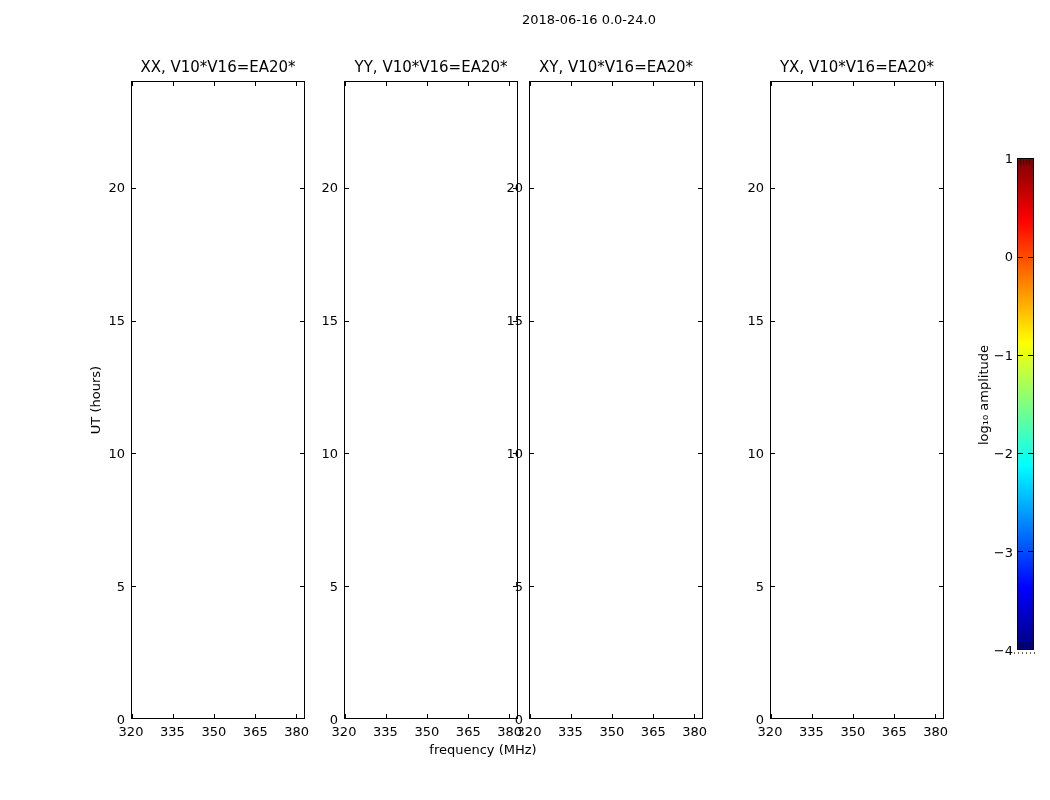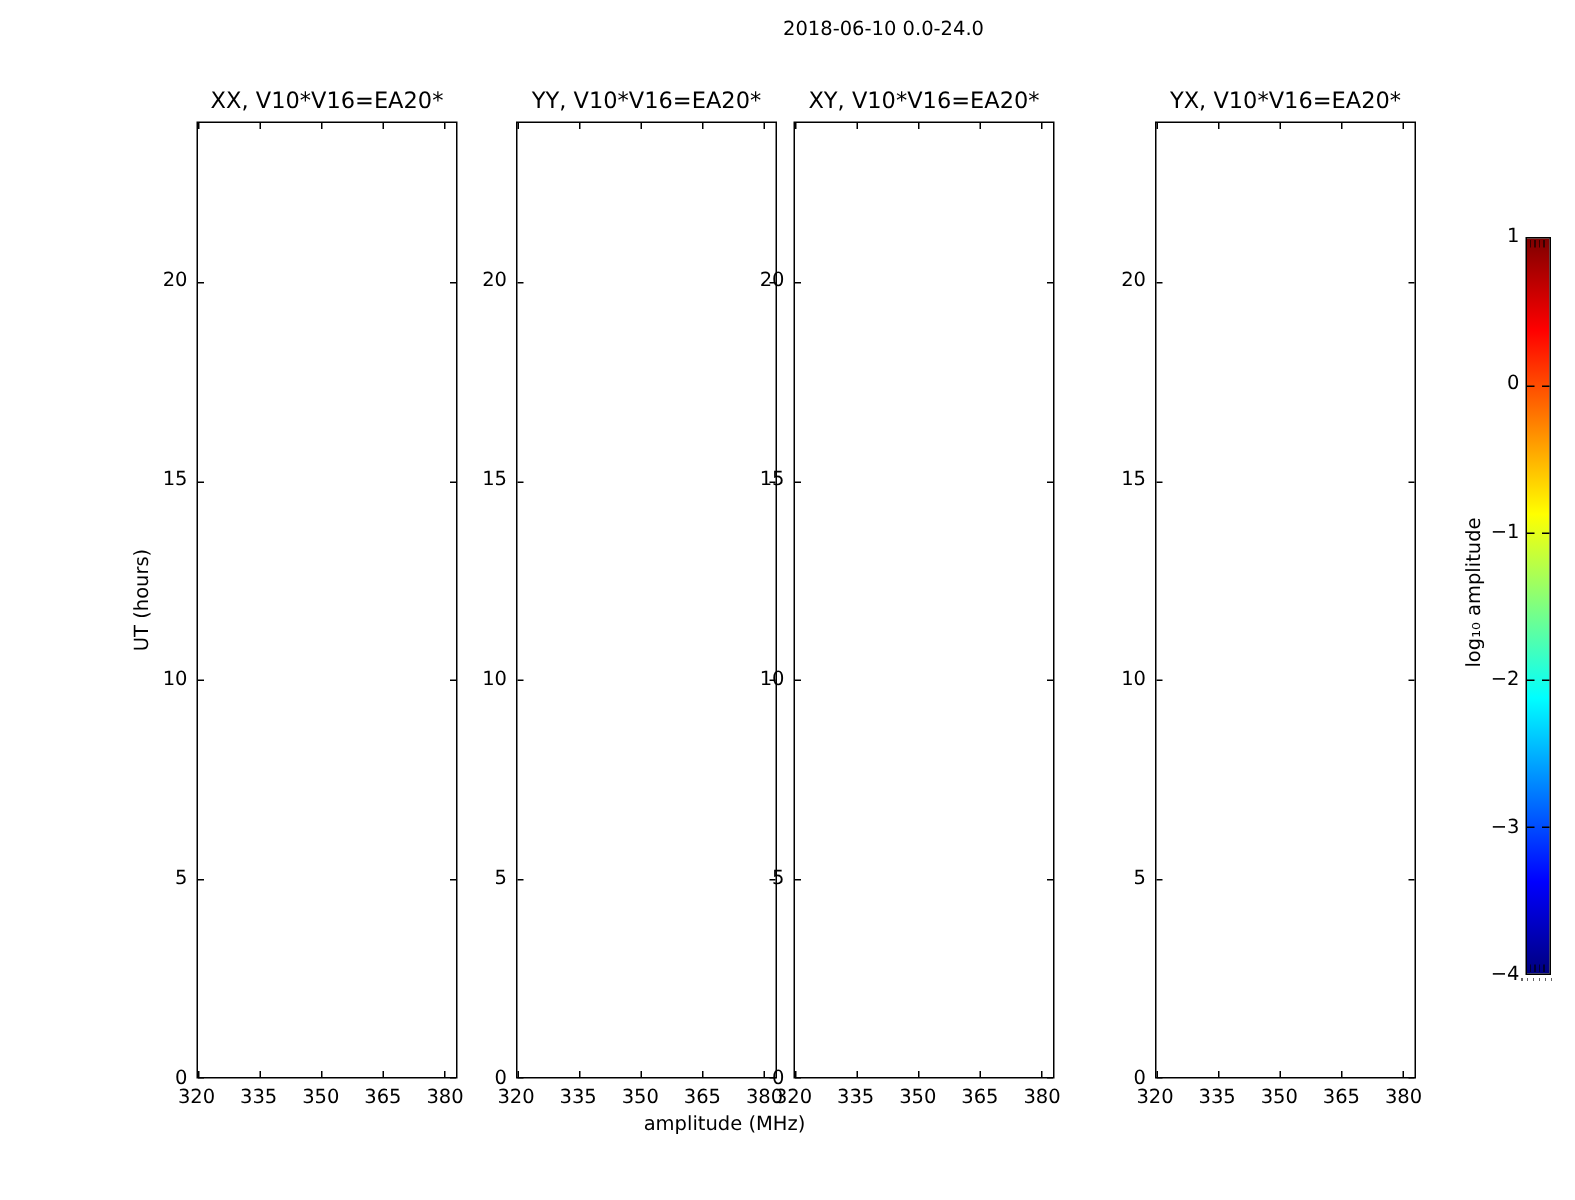--- a/index.html
+++ b/index.html
@@ -44,23 +44,23 @@
   .cbar-ticklabels{position:absolute;right:100%;margin-right:4px;top:0;height:100%;width:30px;}
   .cblab{position:absolute;right:0;transform:translateY(-50%);font-size:13px;white-space:nowrap;}
   .cbar-label{position:absolute;left:-34px;top:237px;
     transform:translate(-50%,-50%) rotate(-90deg);font-size:13px;white-space:nowrap;}
 </style>
 </head>
 <body>
 
 <div id="canvas">
 
-  <div class="suptitle">2018-06-10 0.0-24.0</div>
+  <div class="suptitle">2018-06-16 0.0-24.0</div>
   <div class="ylabel">UT (hours)</div>
-  <div class="xlabel">amplitude (MHz)</div>
+  <div class="xlabel">frequency (MHz)</div>
 
   <div class="subplot" style="left:131px">
     <div class="subplot-title">XX, V10*V16=EA20*</div>
     <div class="plot-box">
         <div class="tick tx-top" style="left: 0%;"></div>
         <div class="tick tx-bot" style="left: 0%;"></div>
         <div class="tick tx-top" style="left: 23.8095%;"></div>
         <div class="tick tx-bot" style="left: 23.8095%;"></div>
         <div class="tick tx-top" style="left: 47.619%;"></div>
         <div class="tick tx-bot" style="left: 47.619%;"></div>

